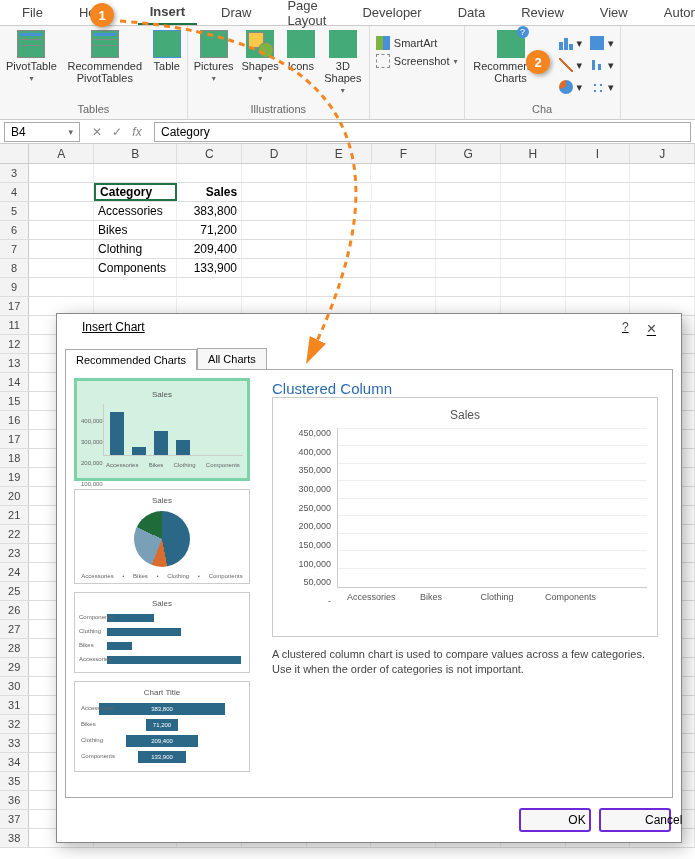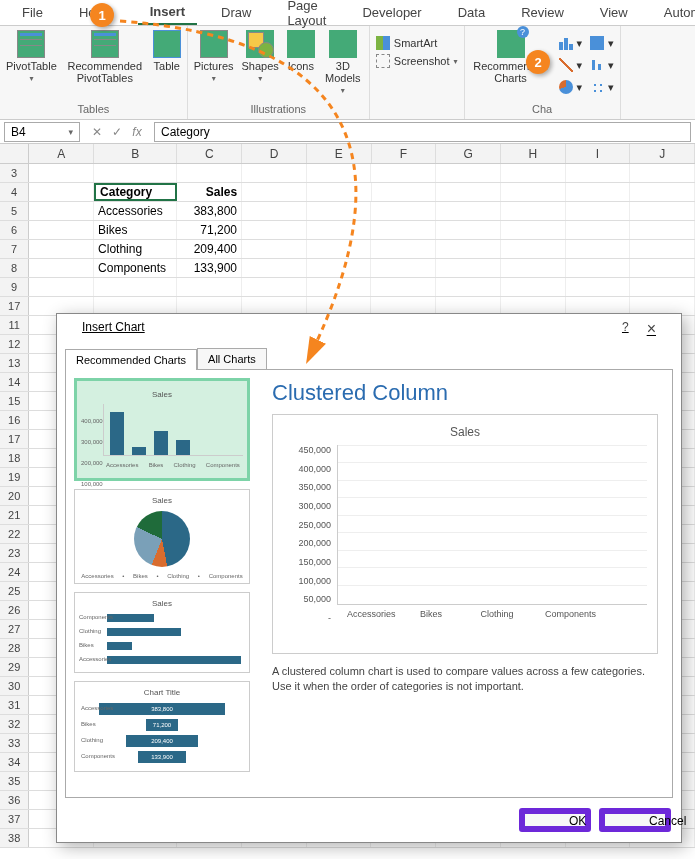--- a/index.html
+++ b/index.html
@@ -74,25 +74,25 @@
     .dlg-tabs{display:flex;padding:4px 8px 0;gap:0;}
     .dlg-tabs span{border:1px solid #aaa;border-bottom:none;padding:4px 10px;font-size:11px;background:#f7f7f7;cursor:pointer;}
     .dlg-tabs span.active{background:#fff;position:relative;top:1px;}
     .dlg-body{flex:1;border:1px solid #aaa;margin:0 8px;display:flex;overflow:hidden;}
     .thumbs{width:192px;padding:8px;overflow-y:auto;display:flex;flex-direction:column;gap:8px;}
     .thumb{border:1px solid #ccc;padding:4px;cursor:pointer;}
     .thumb.sel{border:3px solid #7dd3a8;background:#d4f0e0;}
     .thumb-title{text-align:center;font-size:8px;color:#555;padding:2px;}
     .mini-chart{height:70px;position:relative;}
     .preview{flex:1;padding:10px 14px;}
-    .prev-h{font-size:22px;color:#2b6cb0;margin-bottom:8px;}
+    .prev-h{font-size:15px;color:#2b6cb0;}
     .prev-chart{border:1px solid #ccc;height:240px;padding:10px;margin-bottom:10px;}
     .prev-desc{font-size:11px;color:#444;line-height:1.4;}
     .dlg-foot{display:flex;justify-content:flex-end;gap:8px;padding:10px;}
-    .dlg-foot button{width:72px;height:24px;border:6px solid #6d28d9;background:#f7f7f7;border-radius:3px;font-size:12px;cursor:pointer;padding-left:44px;}
+    .dlg-foot button{width:72px;height:24px;border:2px solid #6d28d9;background:#f7f7f7;border-radius:3px;font-size:12px;cursor:pointer;padding-left:44px;}
     
     
     .bars{display:flex;align-items:flex-end;height:160px;gap:30px;padding:0 10px;border-left:1px solid #ccc;border-bottom:1px solid #ccc;position:relative;}
     .bar{width:36px;background:#2b6887;}
     .bar-lbl{font-size:9px;color:#555;text-align:center;}
     .bar-wrap{display:flex;flex-direction:column;align-items:center;gap:4px;}
     .yticks{position:absolute;left:-54px;top:0;height:100%;display:flex;flex-direction:column;justify-content:space-between;font-size:9px;color:#555;text-align:right;width:48px;}
     .grid-lines{position:absolute;inset:0;}
     .grid-lines div{position:absolute;left:0;right:0;border-top:1px solid #eee;}
     .prev-chart-title{text-align:center;font-size:12px;color:#555;margin-bottom:6px;}
@@ -165,21 +165,21 @@
         <span class="ic ic-shapes"></span>
         <span>Shapes</span>
         <span style="font-size:8px;color:#666;">▾</span>
       </div>
       <div class="rbtn">
         <span class="ic ic-icons"></span>
         <span>Icons</span>
       </div>
       <div class="rbtn">
         <span class="ic ic-3d"></span>
-        <span style="width:40px;">3D Models</span>
+        <span style="width:40px;">3D Shapes</span>
         <span style="font-size:8px;color:#666;">▾</span>
       </div>
     </div>
     <div class="group-lbl">Illustrations</div>
   </div>
 
   <div class="group" style="justify-content:flex-start;padding-top:8px;">
     <div class="smallrow">
       <span class="mini-icon" style="background:linear-gradient(90deg,#7cb342 50%,#4a90d9 50%);"></span>
       <span>SmartArt</span>

